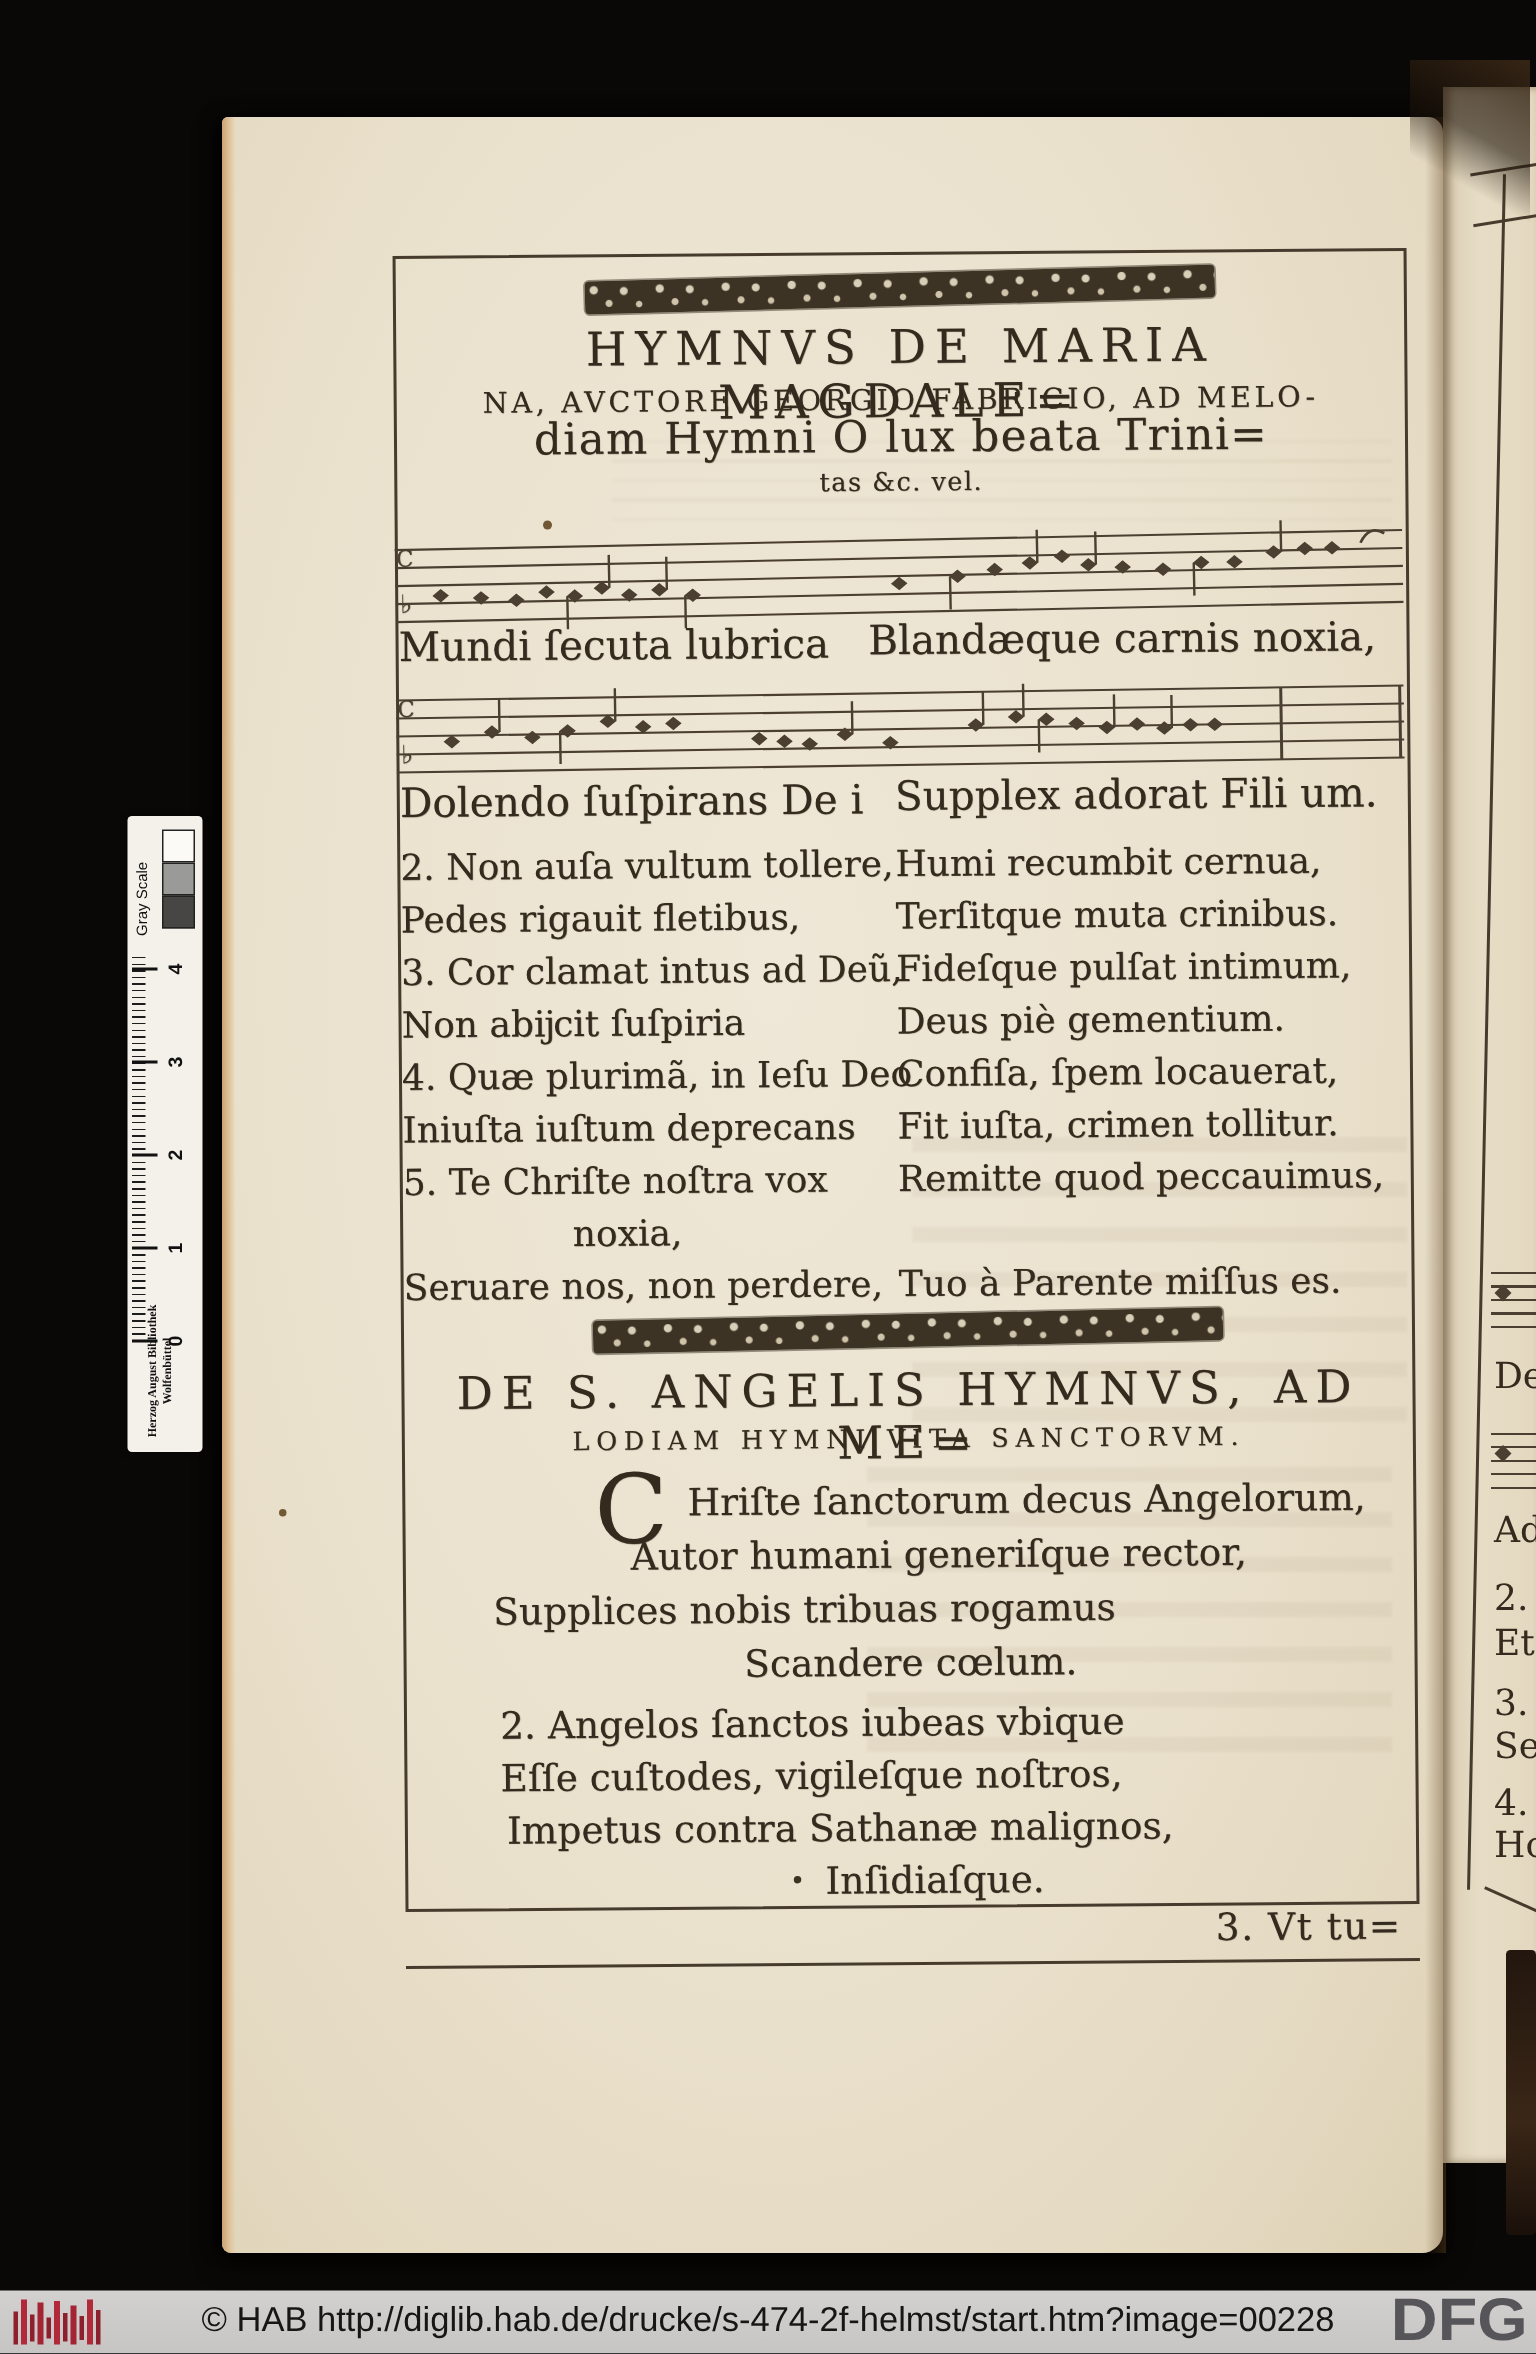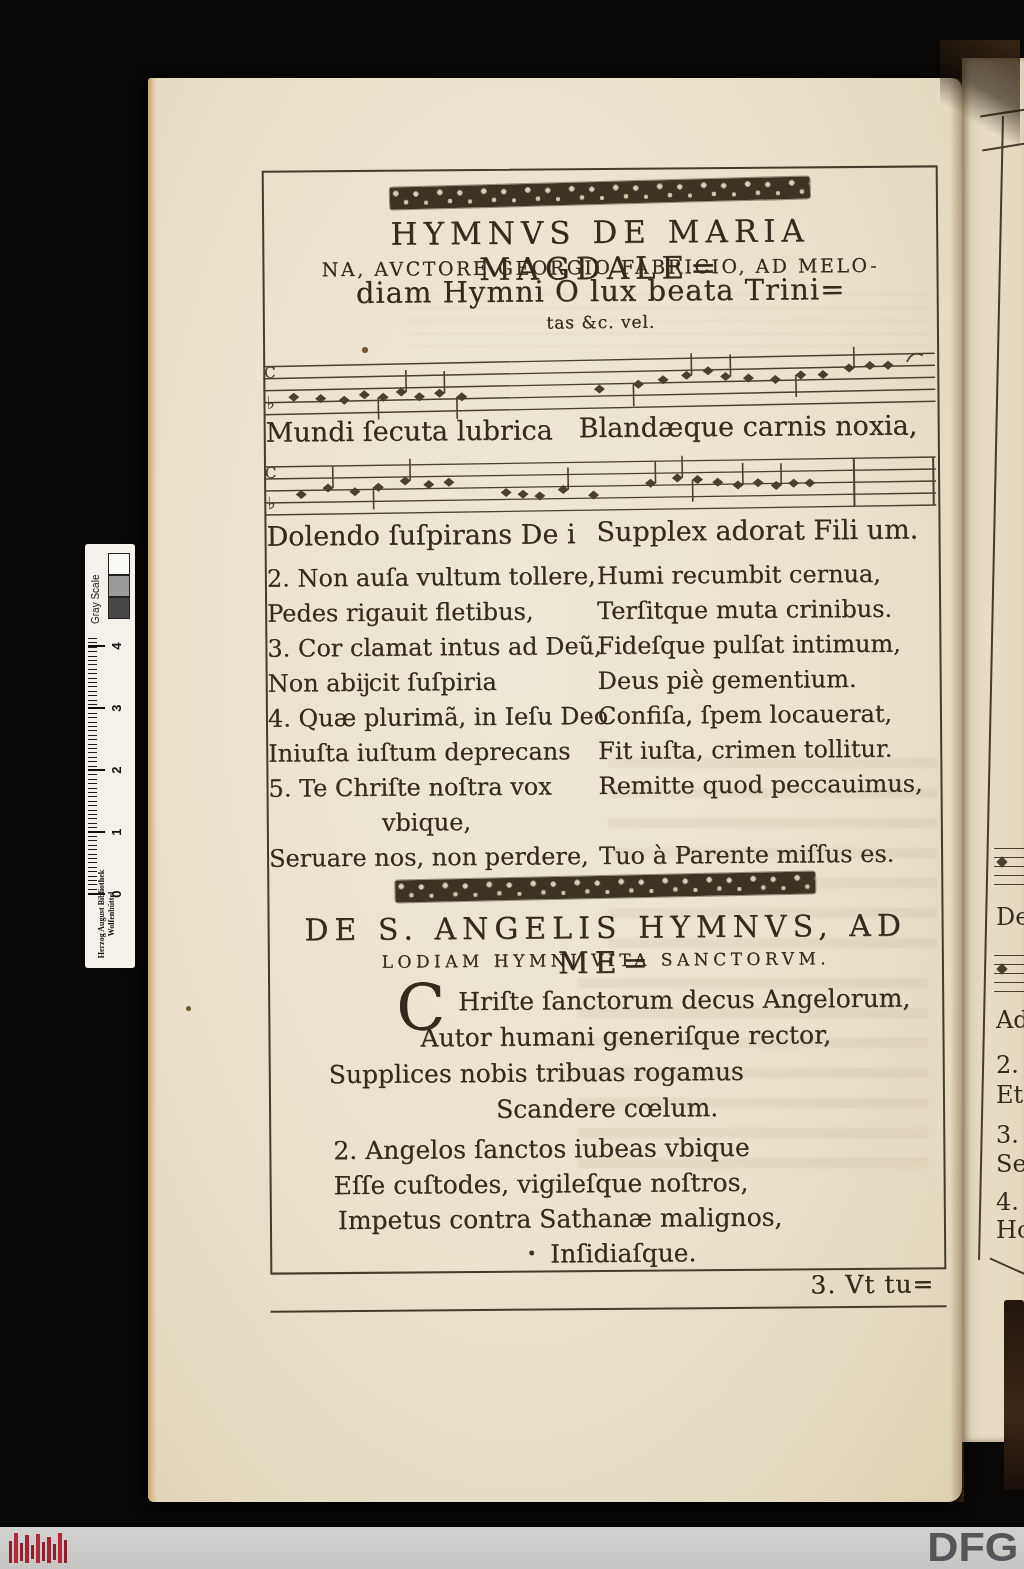--- a/index.html
+++ b/index.html
@@ -250,21 +250,21 @@
       </div>
       <div class="vrow" style="top:569px;">
         <span class="vleft">Iniuſta iuſtum deprecans</span>
         <span class="vright">Fit iuſta, crimen tollitur.</span>
       </div>
       <div class="vrow" style="top:604px;">
         <span class="vleft">5. Te Chriſte noſtra vox</span>
         <span class="vright">Remitte quod peccauimus,</span>
       </div>
       <div class="vrow" style="top:639px;">
-        <span class="vleft indent">vbique,</span>
+        <span class="vleft indent">noxia,</span>
         <span class="vright"></span>
       </div>
       <div class="vrow" style="top:674px;">
         <span class="vleft">Seruare nos, non perdere,</span>
         <span class="vright">Tuo à Parente miſſus es.</span>
       </div>
 
       <div class="ornament" style="top:708px;transform:rotate(-0.8deg);"></div>
 
       <div class="tc h2title1">DE S. ANGELIS HYMNVS, AD ME=</div>
@@ -337,16 +337,17 @@
       <rect x="12" y="12" width="3" height="18" fill="#8e1f2d"></rect>
       <rect x="17" y="4" width="4" height="28" fill="#a32534"></rect>
       <rect x="23" y="14" width="3" height="14" fill="#8e1f2d"></rect>
       <rect x="28" y="3" width="4" height="29" fill="#b02a3a"></rect>
       <rect x="34" y="11" width="3" height="19" fill="#8e1f2d"></rect>
       <rect x="39" y="6" width="4" height="26" fill="#a32534"></rect>
       <rect x="45" y="13" width="3" height="16" fill="#8e1f2d"></rect>
       <rect x="50" y="2" width="4" height="30" fill="#b02a3a"></rect>
       <rect x="56" y="9" width="3" height="23" fill="#8e1f2d"></rect>
     </svg>
+    <div class="footer-url">© HAB http://diglib.hab.de/drucke/s-474-2f-helmst/start.htm?image=00228</div>
     <div class="dfg-logo">DFG</div>
   </div>
 
 </div>
 
 </body></html>

